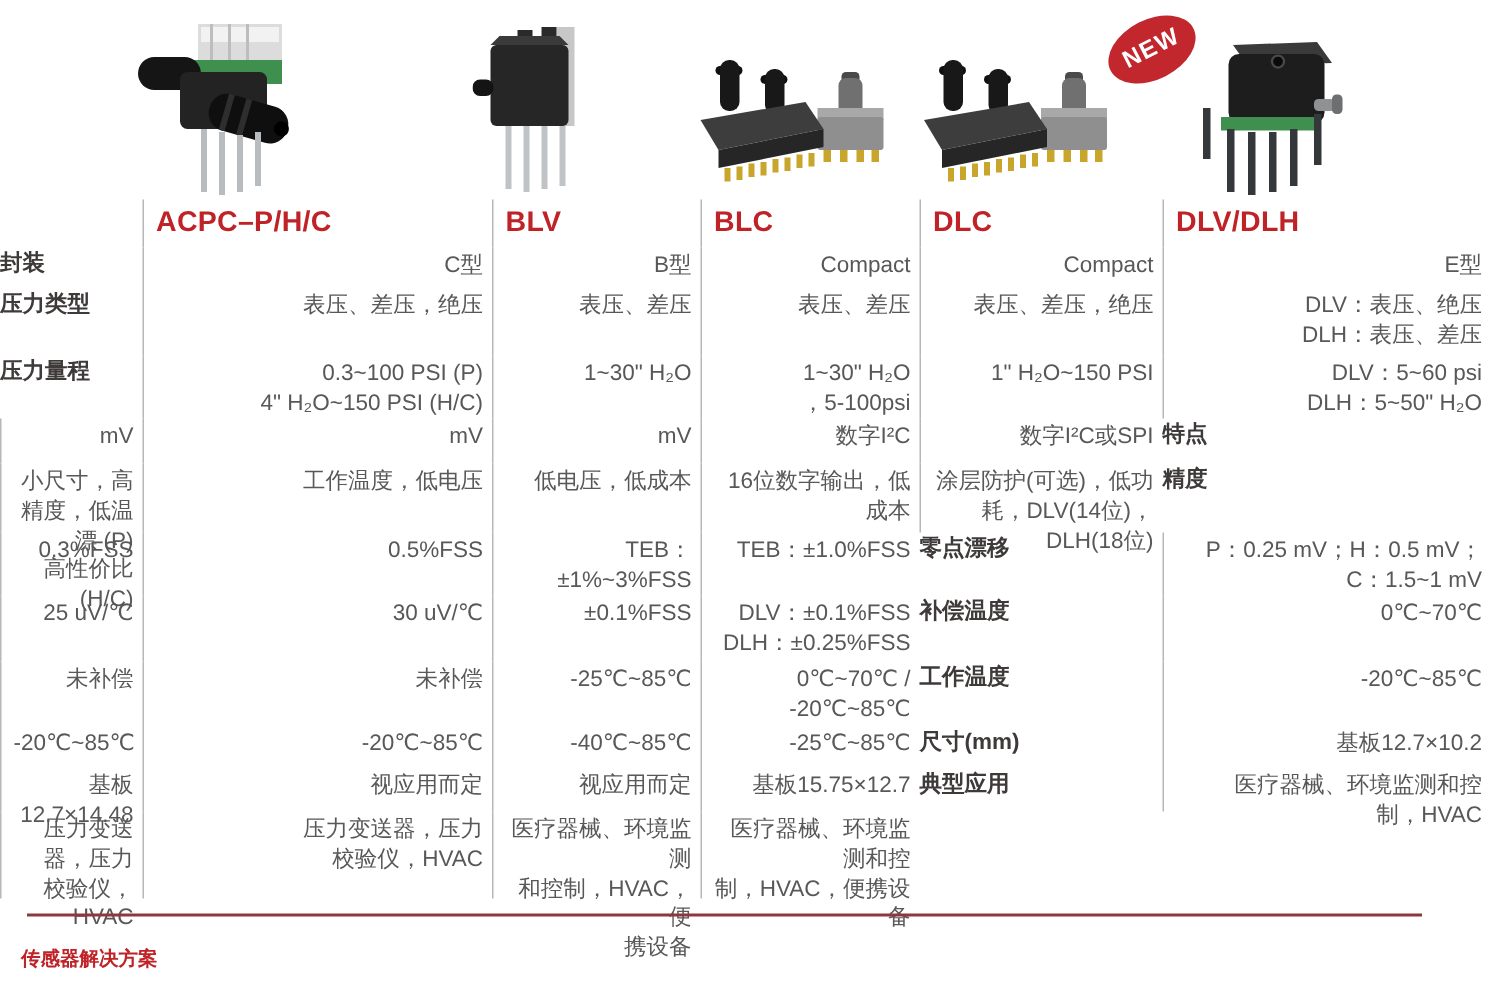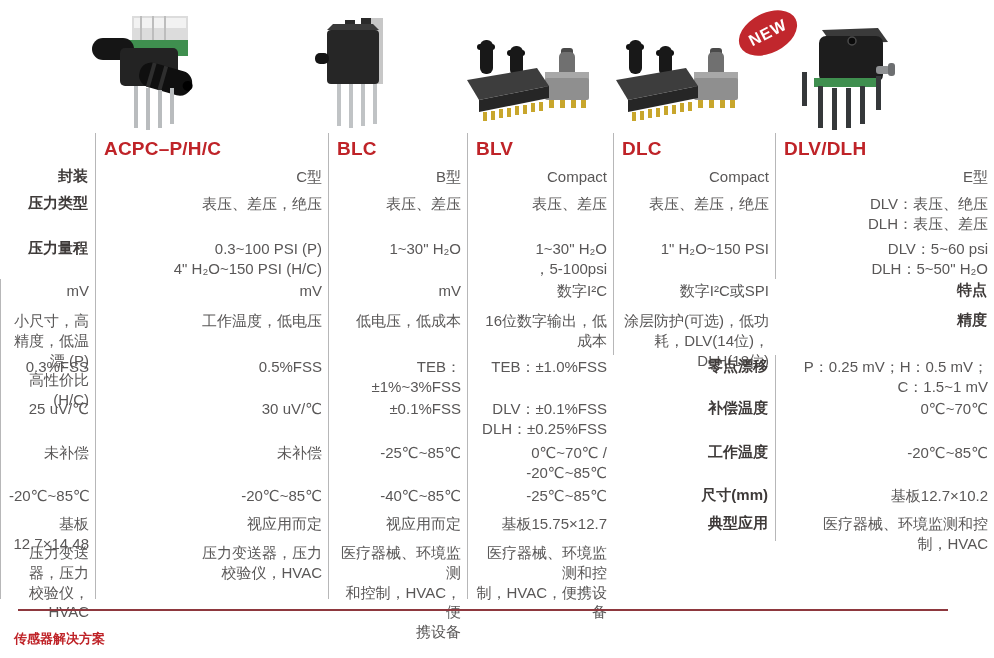--- a/index.html
+++ b/index.html
@@ -20,21 +20,21 @@
   }
 
   
   .table-grid {
     position:absolute; left:0; top:133px; width:820px;
     display:grid;
     grid-template-columns:95px 233px 139px 146px 162px 219px;
     grid-template-rows:32px 27px 45px 42px 30px 46px 42px 44px 43px 28px 29px 58px;
   }
   .rl {
-    text-align:right; padding:2px 7px 0 0;
+    text-align:left; padding:2px 7px 0 0;
     font-weight:bold; font-size:15px; color:#3e3a39; line-height:1.25;
     white-space:pre-line;
   }
   .v {
     border-left:1px solid #b7b7b8;
     padding:2px 6px 0 8px;
     font-size:15px; color:#595757; line-height:1.32;
     white-space:pre-line;
     text-align:right;
   }
@@ -154,22 +154,22 @@
   </svg>
 
   <div class="new-badge">
     <span>NEW</span>
   </div>
 
   <div class="table-grid">
 
     <div class="rl"></div>
     <div class="pname">ACPC–P/H/C</div>
+    <div class="pname">BLV</div>
     <div class="pname">BLC</div>
-    <div class="pname">BLV</div>
     <div class="pname">DLC</div>
     <div class="pname">DLV/DLH</div>
 
     <div class="rl">封装</div>
     <div class="v">C型</div>
     <div class="v">B型</div>
     <div class="v">Compact</div>
     <div class="v">Compact</div>
     <div class="v">E型</div>
 

